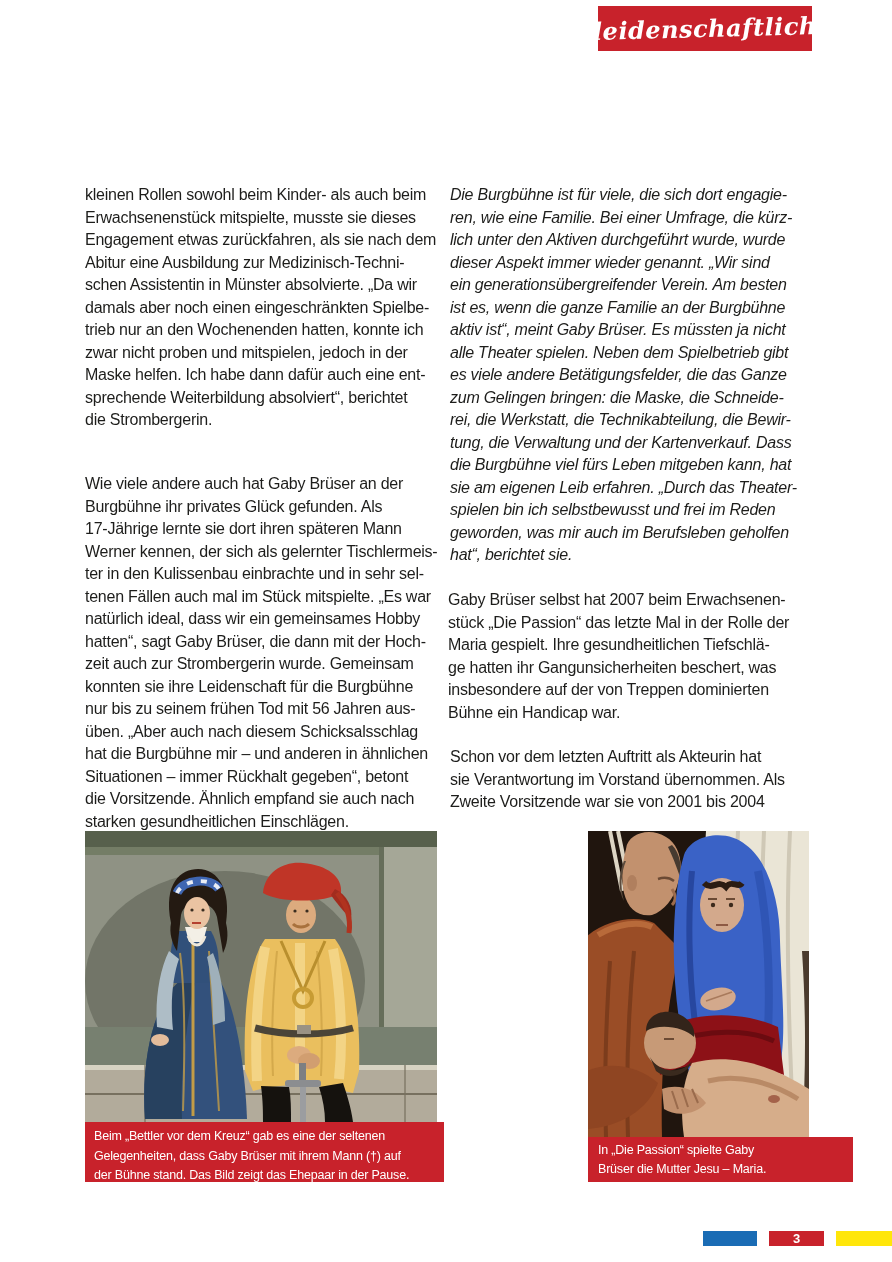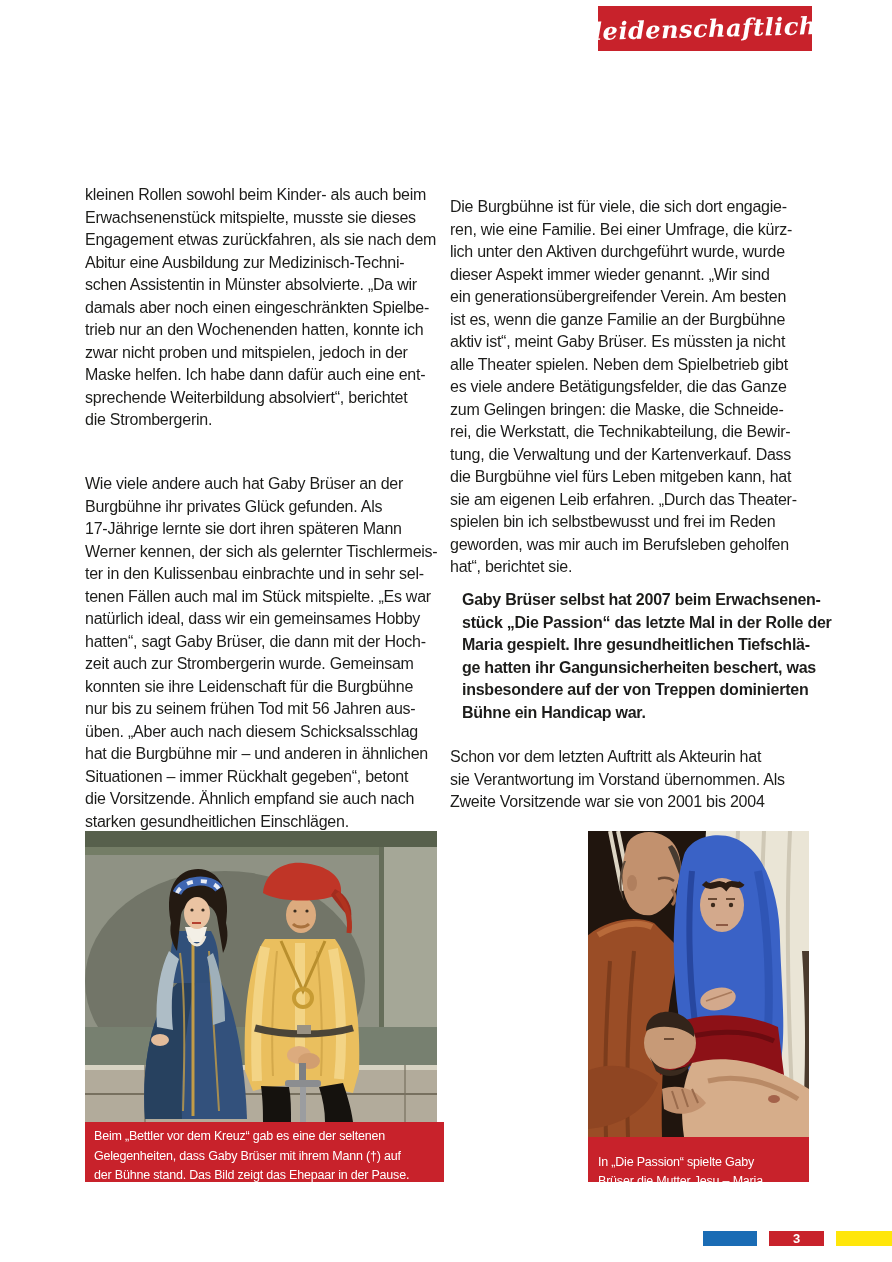--- a/index.html
+++ b/index.html
@@ -14,35 +14,35 @@
   .banner-text{
     font-family:"DejaVu Serif",serif;font-style:italic;font-weight:bold;
     color:#fff;font-size:24px;transform:rotate(-1.5deg);letter-spacing:.5px;
   }
   .body-text{
     position:absolute;font-size:16px;line-height:22.5px;letter-spacing:-0.25px;
     white-space:pre;color:var(--text,#1d1d1b);
   }
   #lp1{left:85px;top:184px;width:368px;}
   #lp2{left:85px;top:473px;width:368px;}
-  #rp1{left:450px;top:196px;width:368px;}
-  #rp2{left:462px;top:589px;width:368px;font-weight:bold;}
+  #rp1{left:450px;top:184px;width:368px;font-style:italic;}
+  #rp2{left:448px;top:589px;width:368px;}
   #rp3w{left:450px;top:746px;width:368px;}
   #rp3n{left:450px;top:815px;width:138px;}
   .photo{position:absolute;overflow:hidden;background:#888;}
   #photo-left{left:85px;top:831px;width:352px;height:291px;}
   #photo-right{left:588px;top:831px;width:221px;height:306px;}
   .photo svg{display:block;width:100%;height:100%;}
   .caption{
     position:absolute;background:var(--accent_red,#c8222b);color:#fff;font-weight:normal;
     font-size:12.5px;line-height:19.5px;letter-spacing:-0.2px;white-space:pre;
     padding:5px 9px;box-sizing:border-box;
   }
   #caption-left{left:85px;top:1122px;width:359px;height:60px;}
-  #caption-right{left:588px;top:1137px;width:221px;height:45px;line-height:18.5px;padding:16px 10px;}
+  #caption-right{left:588px;top:1137px;width:265px;height:45px;line-height:18.5px;padding:4px 10px;}
   .footer-block{position:absolute;top:1231px;height:15px;}
   #fb-blue{left:703px;width:54px;background:var(--footer_blue,#1a6cb5);}
   #fb-red{
     left:769px;width:55px;background:var(--accent_red,#c8222b);
     color:#fff;font-size:13px;font-weight:bold;text-align:center;line-height:15px;
   }
   #fb-yellow{left:836px;width:56px;background:var(--footer_yellow,#ffe60a);}
 </style>
 </head>
 <body>

